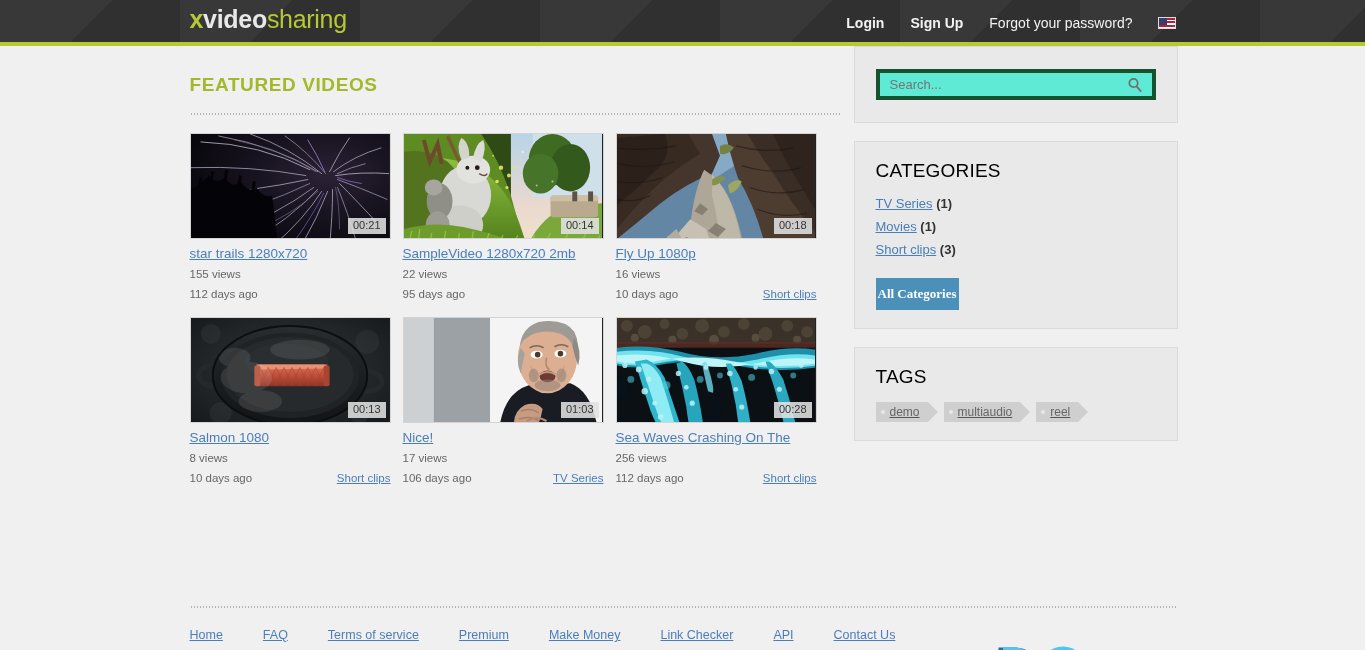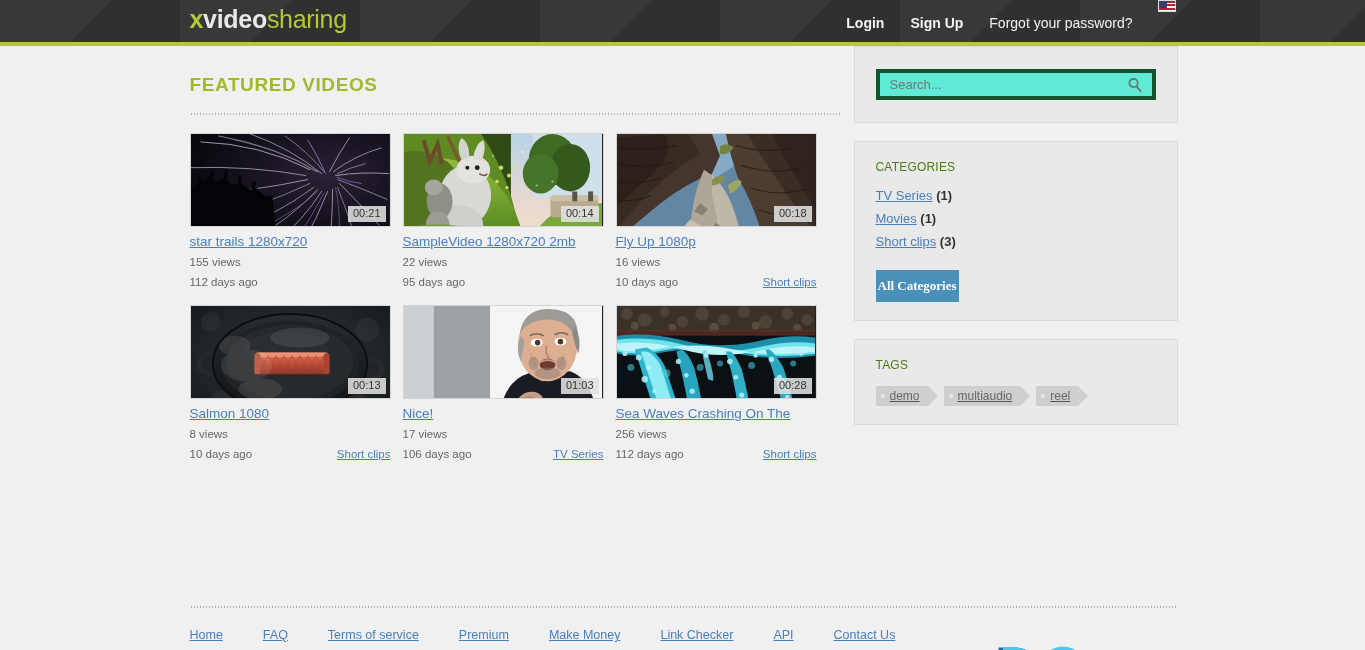--- a/index.html
+++ b/index.html
@@ -39,20 +39,21 @@
   }
   .logo .lg-x { color: #b6c832; font-weight: bold; }
   .logo .lg-video { color: #e8e8e8; font-weight: bold; }
   .logo .lg-sharing { color: #b6c832; font-weight: normal; }
 
   .nav {
     position: absolute;
     right: 0; top: 0;
     height: 46px;
     display: flex;
+    align-items: center;
     gap: 0;
   }
   .nav a {
     color: #f2f2f2;
     text-decoration: none;
     font-size: 14px;
     padding: 0 13px;
     line-height: 46px;
   }
   .nav a.bold { font-weight: bold; }
@@ -113,21 +114,21 @@
     flex-wrap: wrap;
     gap: 0px 12px;
   }
   .video-item {
     width: 201px;
     margin-bottom: 15px;
   }
   .thumb-wrap {
     position: relative;
     width: 201px;
-    height: 94px;
+    height: 106px;
     border: 1px solid #d4d4d4;
     background: #222;
     overflow: hidden;
     display: block;
   }
   .thumb-img { position: absolute; inset: 0; }
   .duration {
     position: absolute;
     right: 4px; bottom: 4px;
     background: rgba(225,225,225,0.88);
@@ -195,22 +196,22 @@
   .search-btn {
     width: 34px; height: 29px;
     border: none;
     background: transparent;
     cursor: pointer;
     display: flex;
     align-items: center;
     justify-content: center;
   }
   .widget-title {
-    font-size: 12px;
-    color: #4d7c0f;
+    font-size: 19px;
+    color: #000000;
     font-weight: normal;
     margin-bottom: 14px;
     letter-spacing: 0.2px;
   }
   .cat-list { list-style: none; }
   .cat-list li {
     margin-bottom: 8px;
     font-size: 13px;
   }
   .cat-list a {

